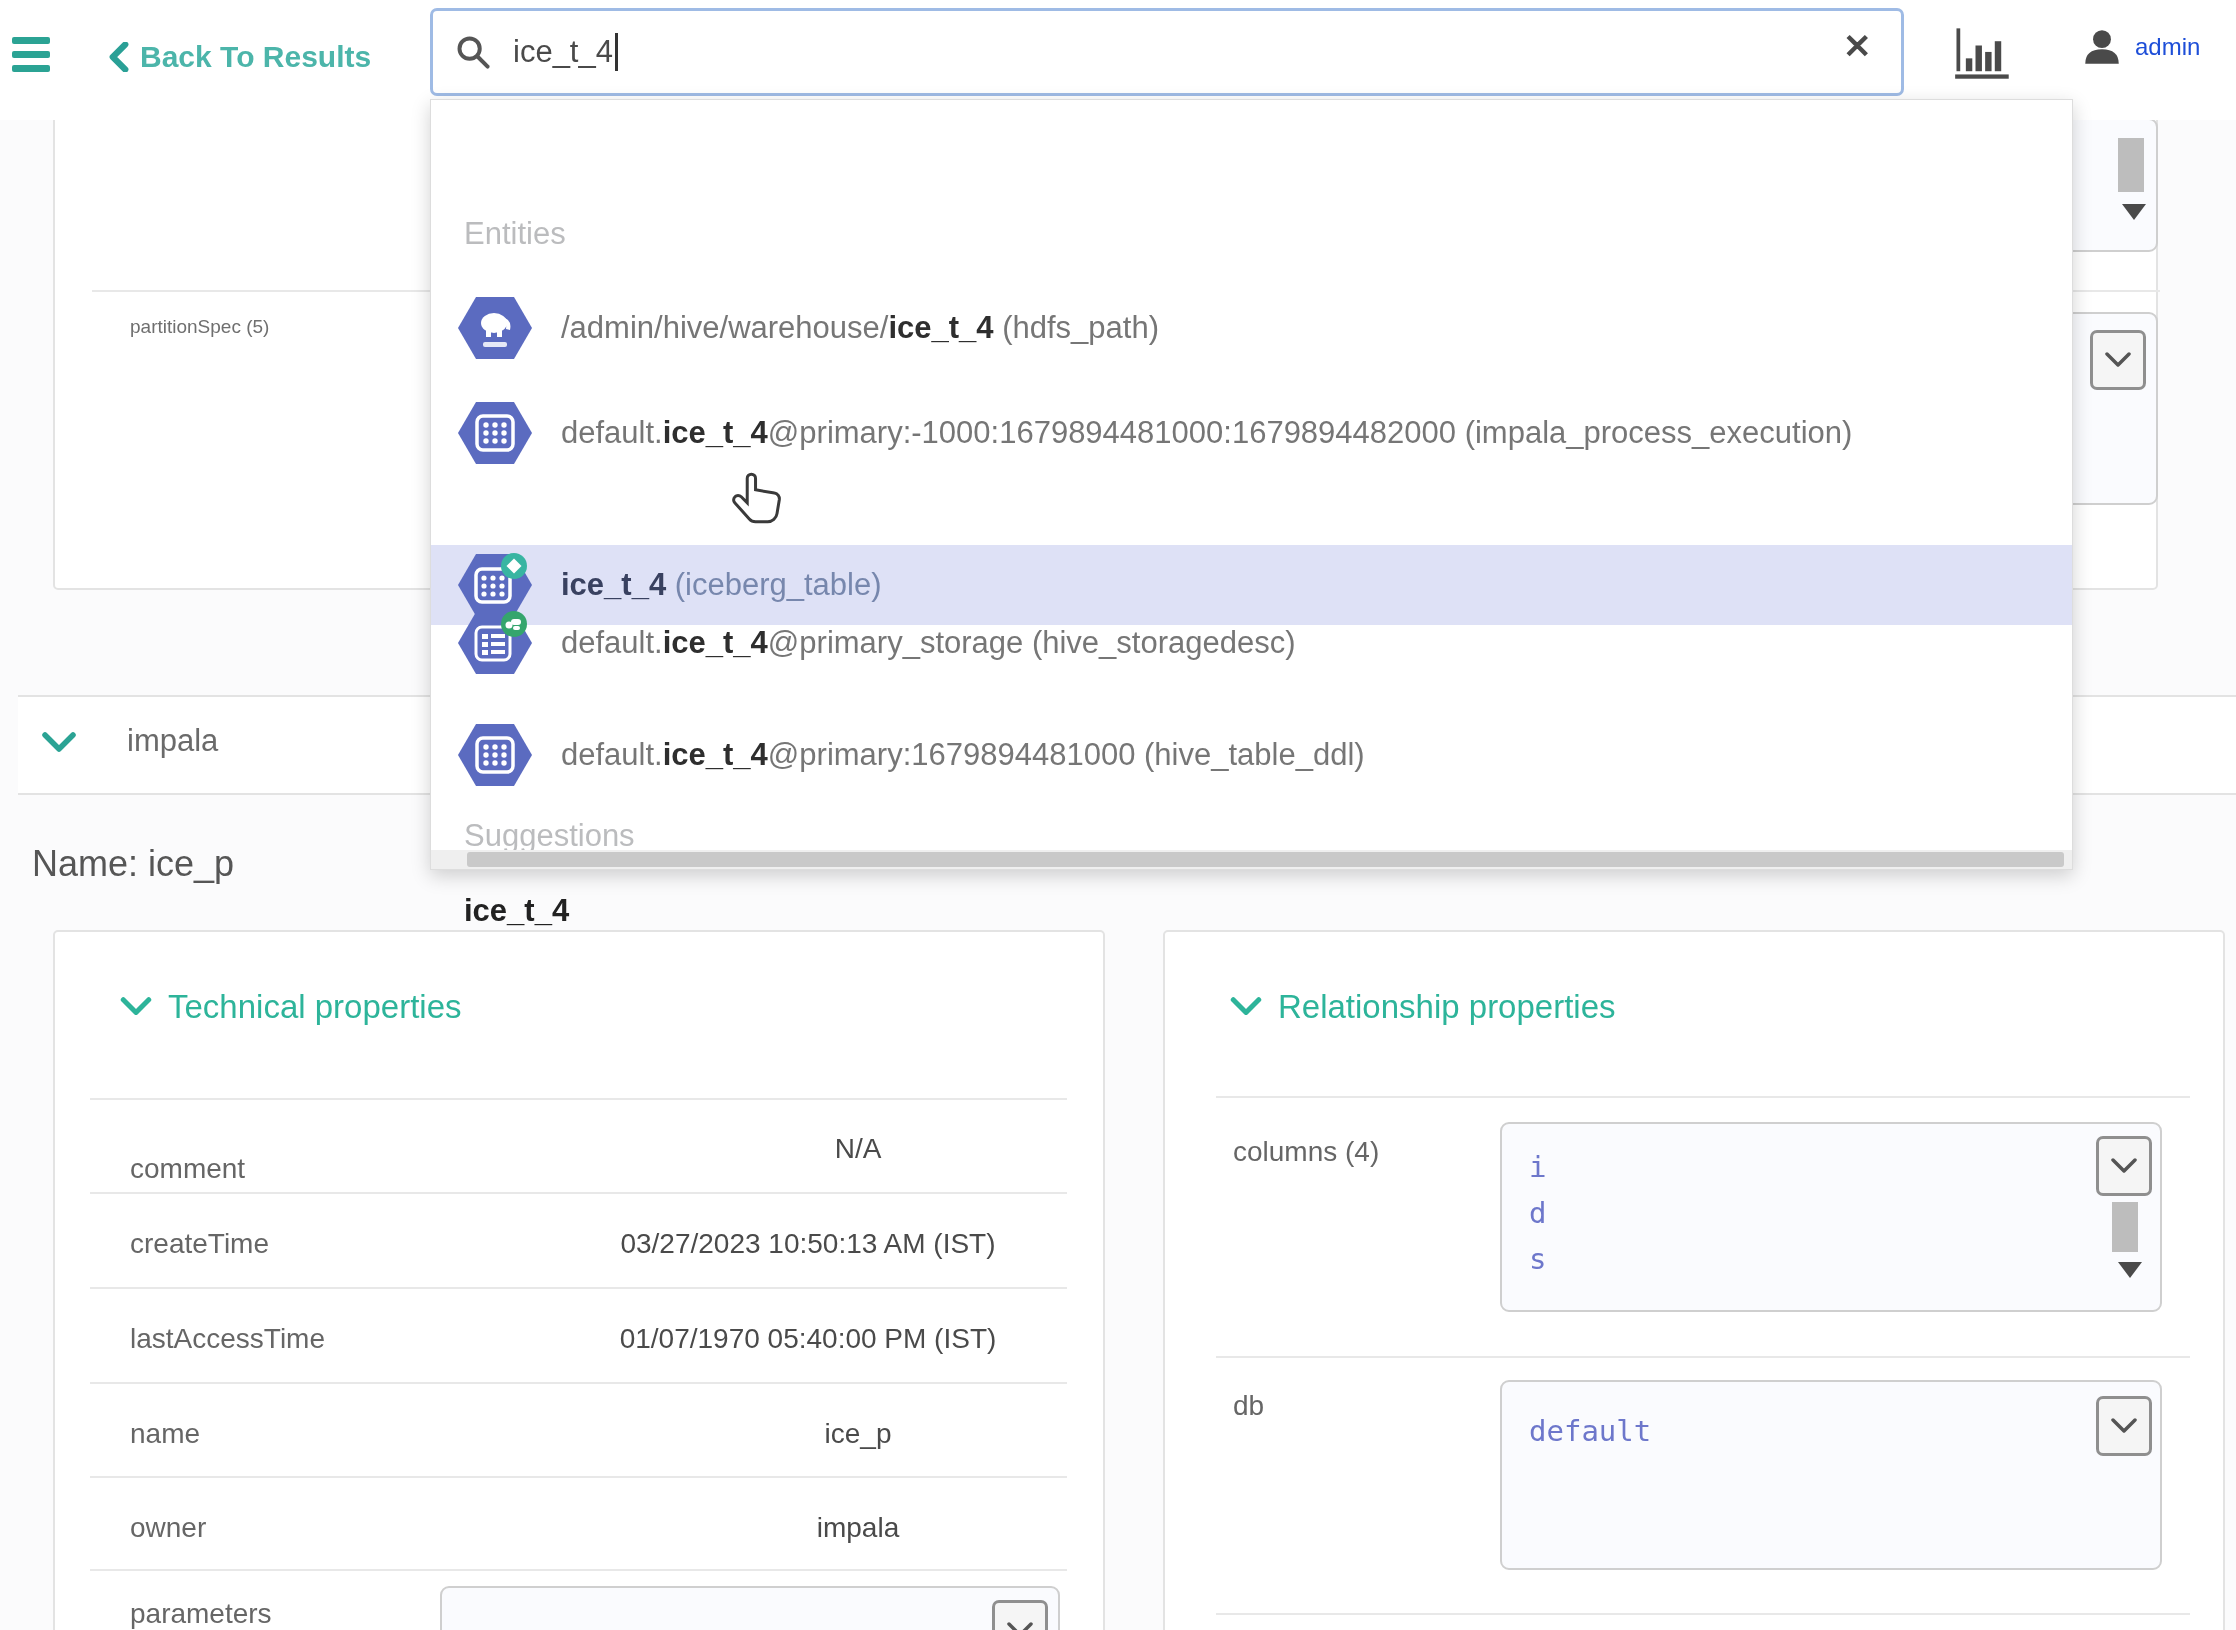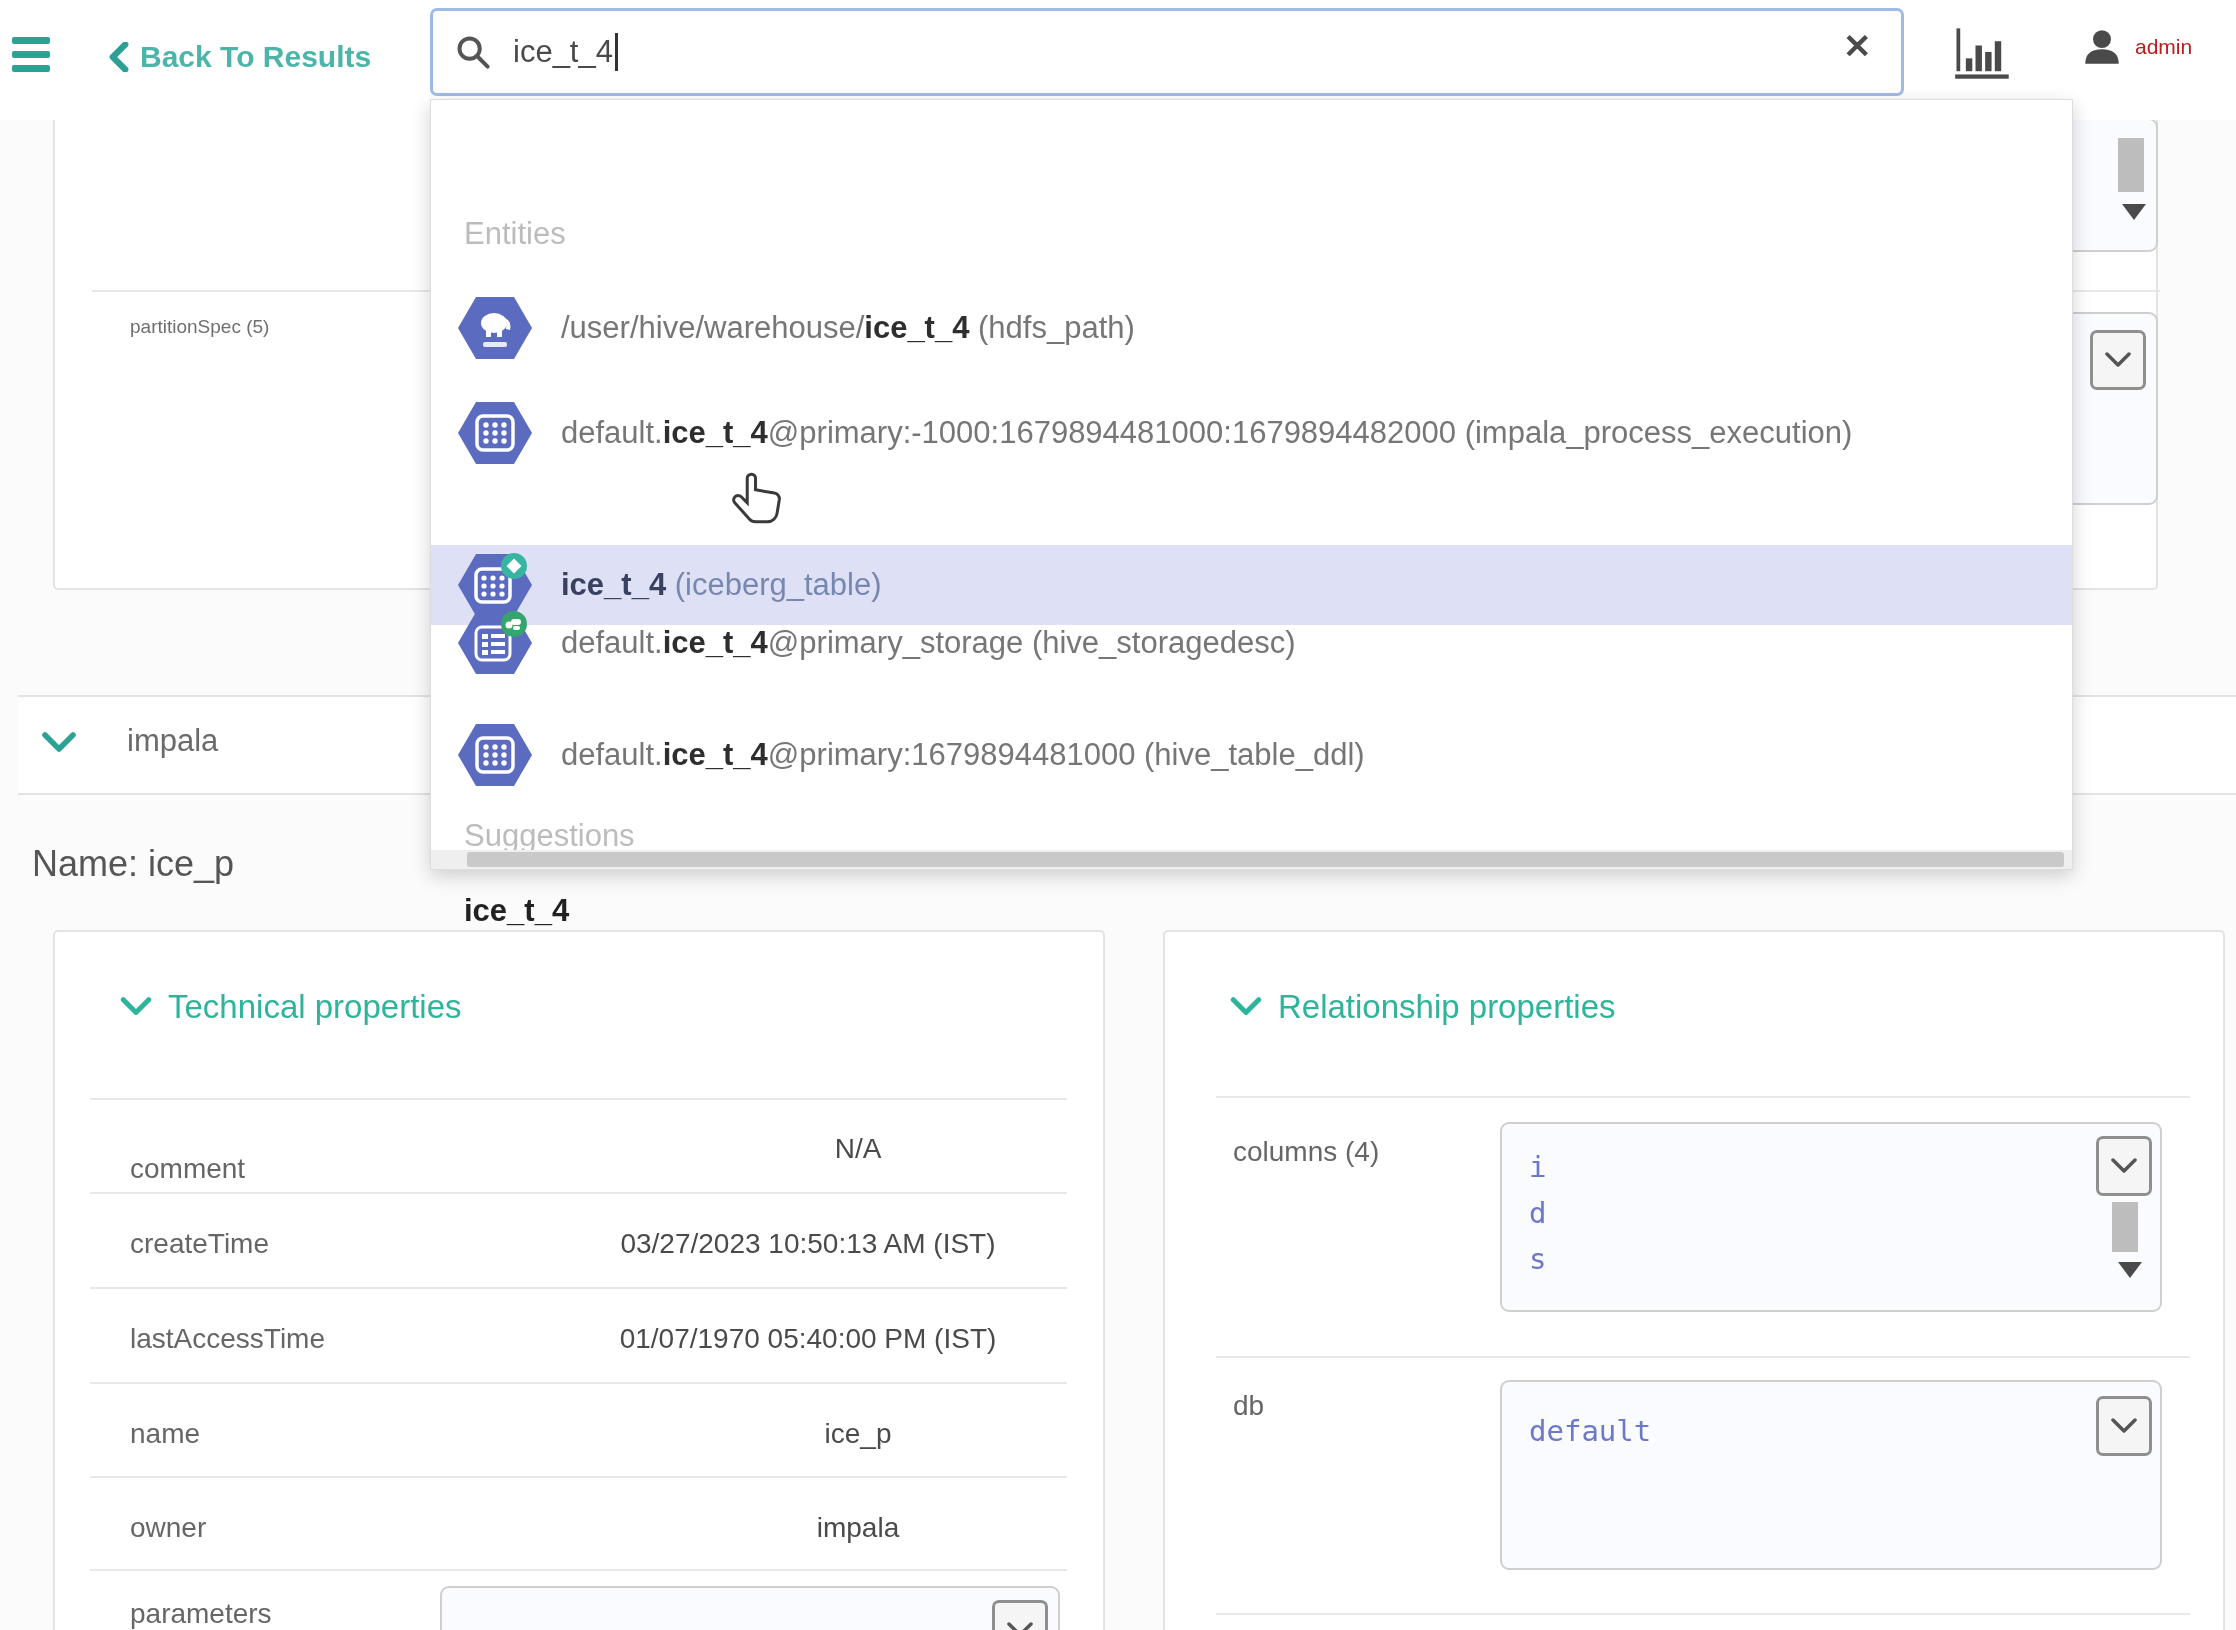--- a/index.html
+++ b/index.html
@@ -6,21 +6,21 @@
   #app{position:relative;width:2236px;height:1630px;overflow:hidden;
        font-family:"Liberation Sans",sans-serif;background:#fff;color:#4a4a4a;}
   .abs{position:absolute;}
   
   #topbar{left:0;top:0;width:2236px;height:120px;background:#fff;z-index:5;}
   #back-link{left:108px;top:40px;font-size:30px;font-weight:700;color:#4cb5aa;display:flex;align-items:center;gap:10px;cursor:pointer;}
   #searchbox{left:430px;top:8px;width:1474px;height:88px;background:#fff;border:3px solid #9fbbe5;border-radius:7px;box-sizing:border-box;display:flex;align-items:center;padding-left:22px;z-index:6;}
   #search-text{font-size:31px;color:#4a4a4a;margin-left:22px;}
   .caret{display:inline-block;width:3px;height:38px;background:#333;vertical-align:middle;margin-left:2px;}
   #clear-btn{left:1843px;top:26px;font-size:34px;font-weight:700;color:#4a4a4a;z-index:7;cursor:pointer;}
-  #admin{left:2083px;top:28px;display:flex;align-items:center;gap:14px;font-size:21px;color:#b91c1c;}
+  #admin{left:2083px;top:28px;display:flex;align-items:center;gap:14px;font-size:24px;color:#1d4ed8;}
   
   #content-bg{left:0;top:120px;width:2236px;height:1510px;background:#fbfbfc;z-index:1;}
   .vline{width:2px;background:#e6e6e6;}
   .hline{height:2px;background:#e4e4e4;}
   .card{background:#fff;border:2px solid #e3e3e3;border-radius:5px;box-sizing:border-box;}
   .divider{position:absolute;height:2px;background:#e8e8e8;}
   .row-label{position:absolute;font-size:28px;color:#666;}
   .row-value{position:absolute;font-size:28px;color:#4a4a4a;text-align:center;}
   .section-h{position:absolute;display:flex;align-items:center;gap:16px;font-size:33px;color:#2db49a;cursor:pointer;}
   .listbox{position:absolute;background:#fafbfe;border:2px solid #cfcfcf;border-radius:9px;box-sizing:border-box;}
@@ -198,21 +198,21 @@
       <div class="hexwrap">
         <svg width="78" height="68" viewBox="0 0 78 68">
           <polygon points="2,34 20,3 58,3 76,34 58,65 20,65" fill="#5b6bc0"></polygon>
           <ellipse cx="38" cy="29" rx="13" ry="10" fill="#fff"></ellipse>
           <path d="M49 24 q7 3 5 12 l-4 -1 q1 -6 -3 -8 z" fill="#fff"></path>
           <rect x="30" y="36" width="5" height="7" fill="#fff"></rect>
           <rect x="41" y="36" width="5" height="7" fill="#fff"></rect>
           <rect x="27" y="48" width="24" height="5" rx="2" fill="#fff" opacity="0.85"></rect>
         </svg>
       </div>
-      <div class="txt"><span>/user/hive/warehouse/</span><b>ice_t_4</b><span> (hdfs_path)</span></div>
+      <div class="txt"><span>/admin/hive/warehouse/</span><b>ice_t_4</b><span> (hdfs_path)</span></div>
     </div>
 
     <div class="dd-item" style="top:293px;">
       <div class="hexwrap">
         <svg width="78" height="68" viewBox="0 0 78 68">
           <polygon points="2,34 20,3 58,3 76,34 58,65 20,65" fill="#5b6bc0"></polygon>
           <rect x="21" y="17" width="36" height="34" rx="6" fill="none" stroke="#fff" stroke-width="3.5"></rect>
           <circle cx="30" cy="26" r="2.7" fill="#fff"></circle>
             <circle cx="39" cy="26" r="2.7" fill="#fff"></circle>
             <circle cx="48" cy="26" r="2.7" fill="#fff"></circle>

